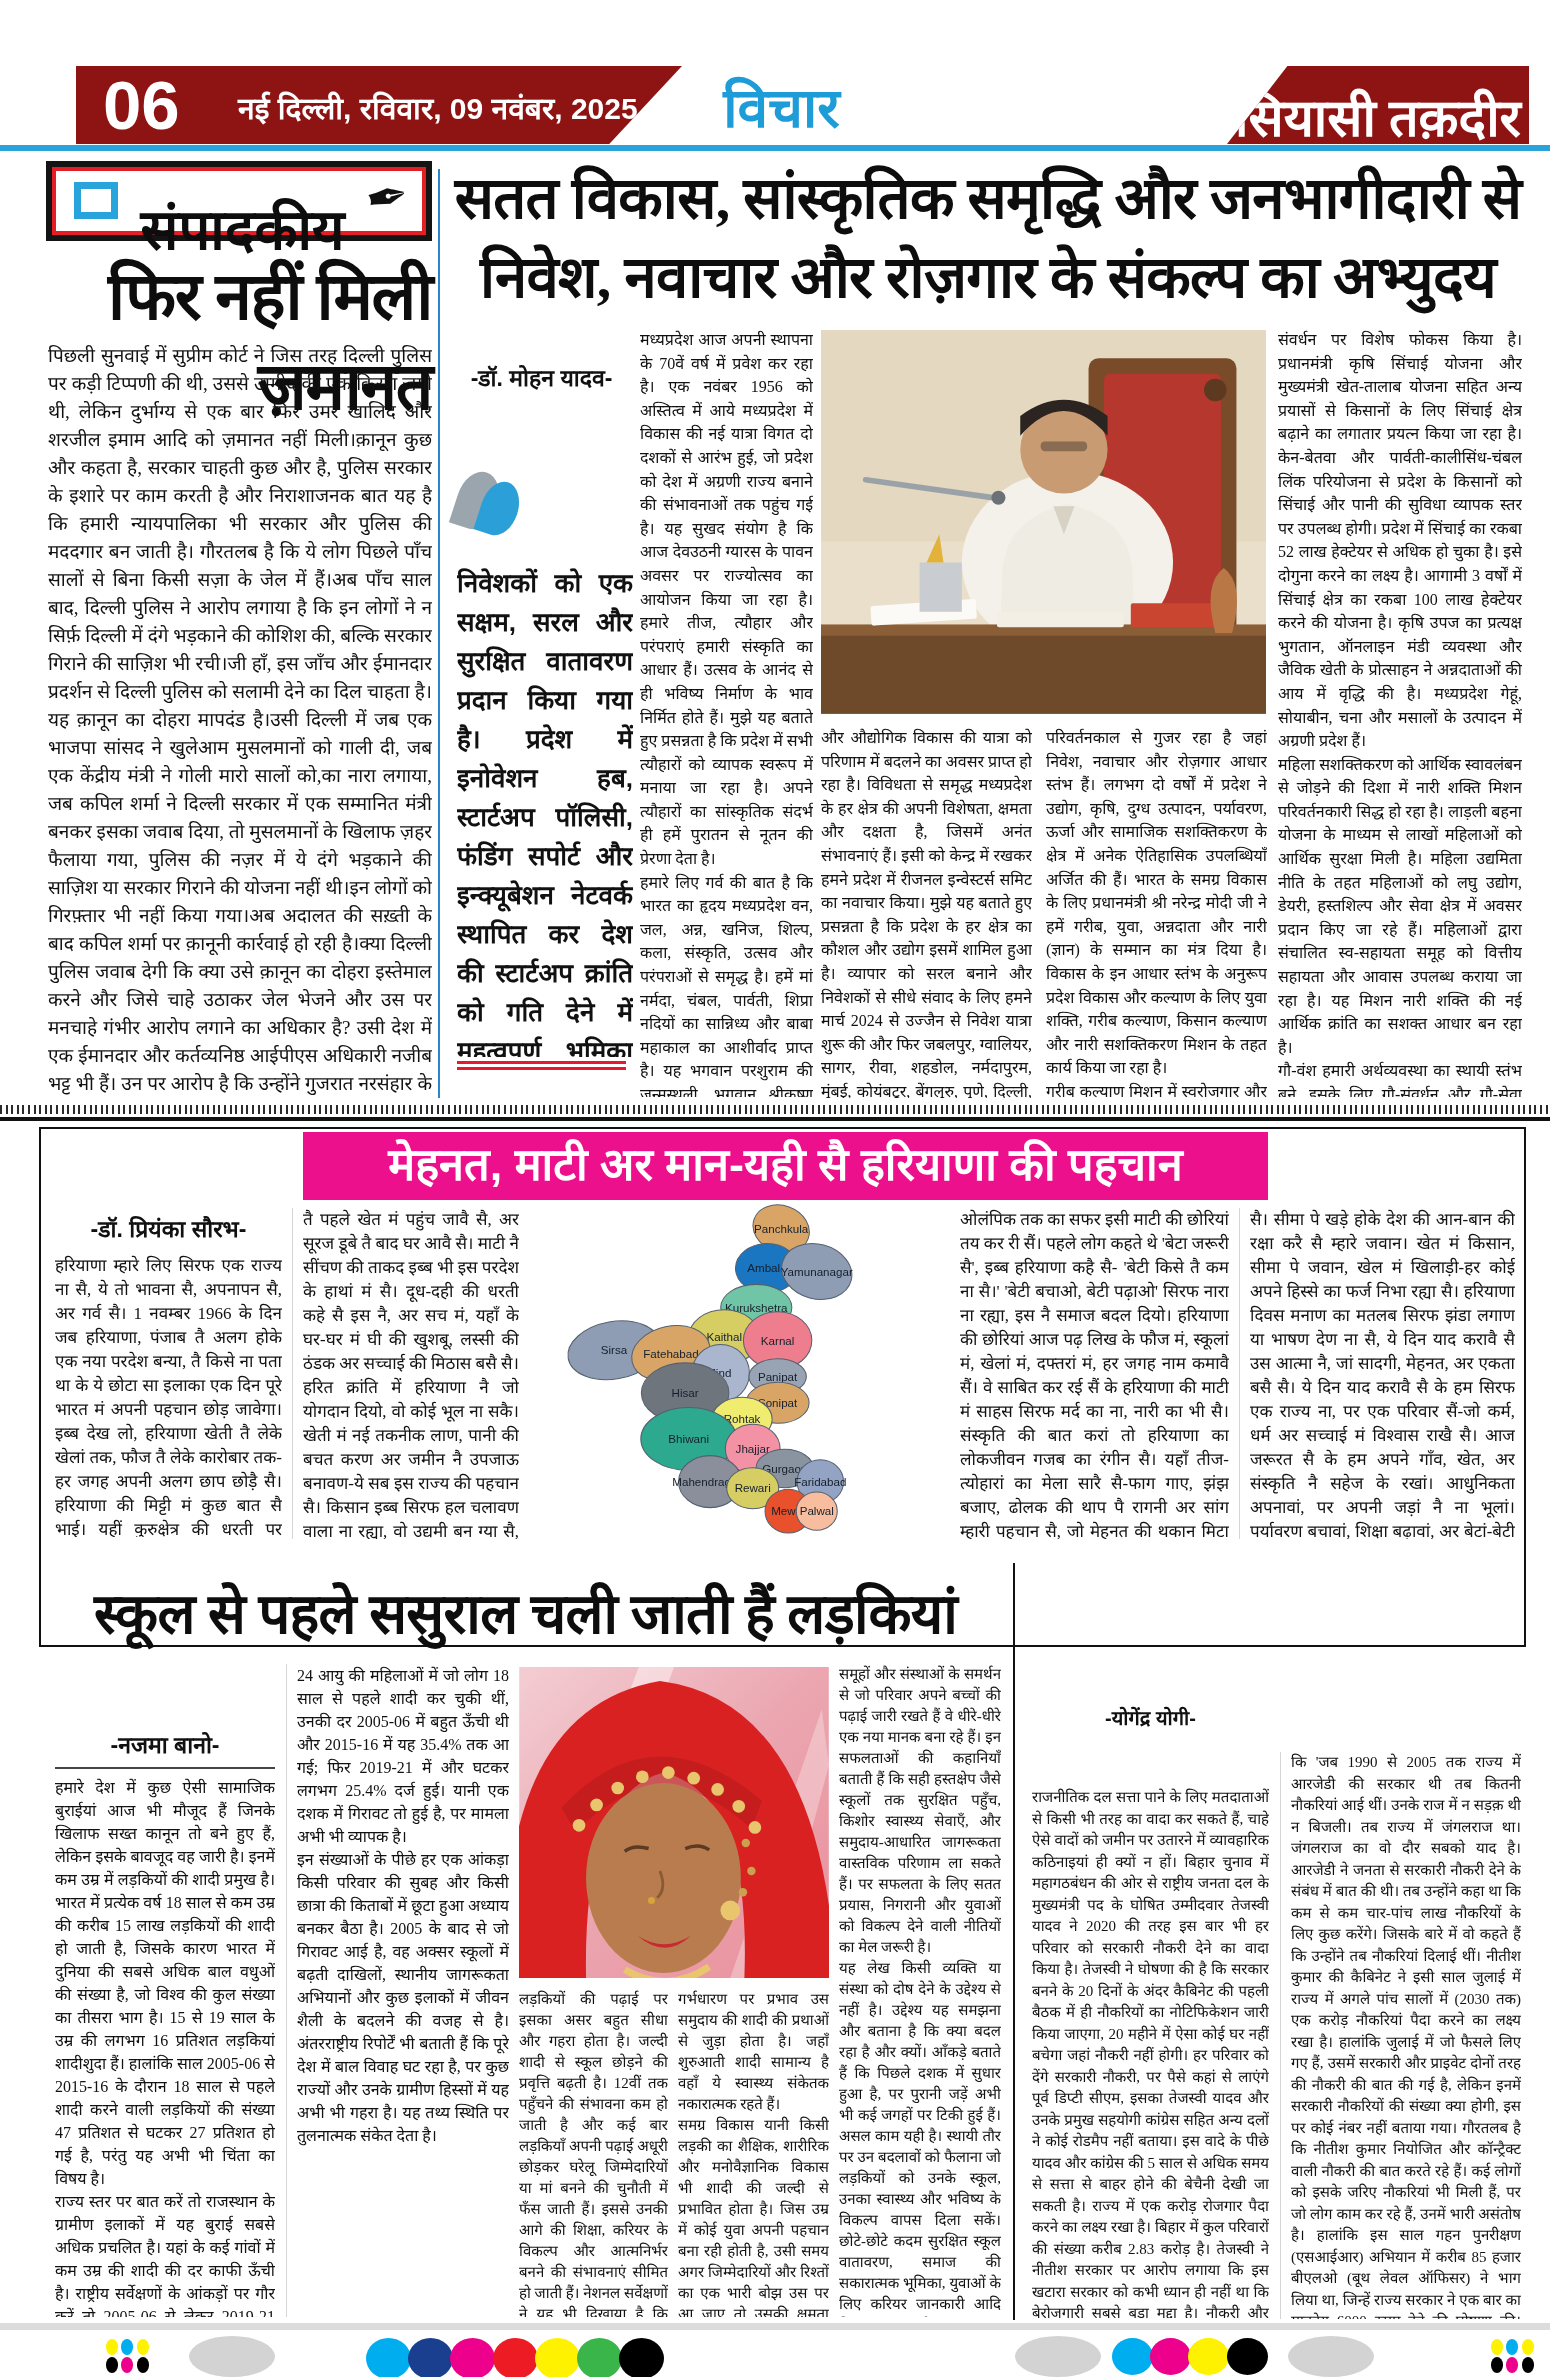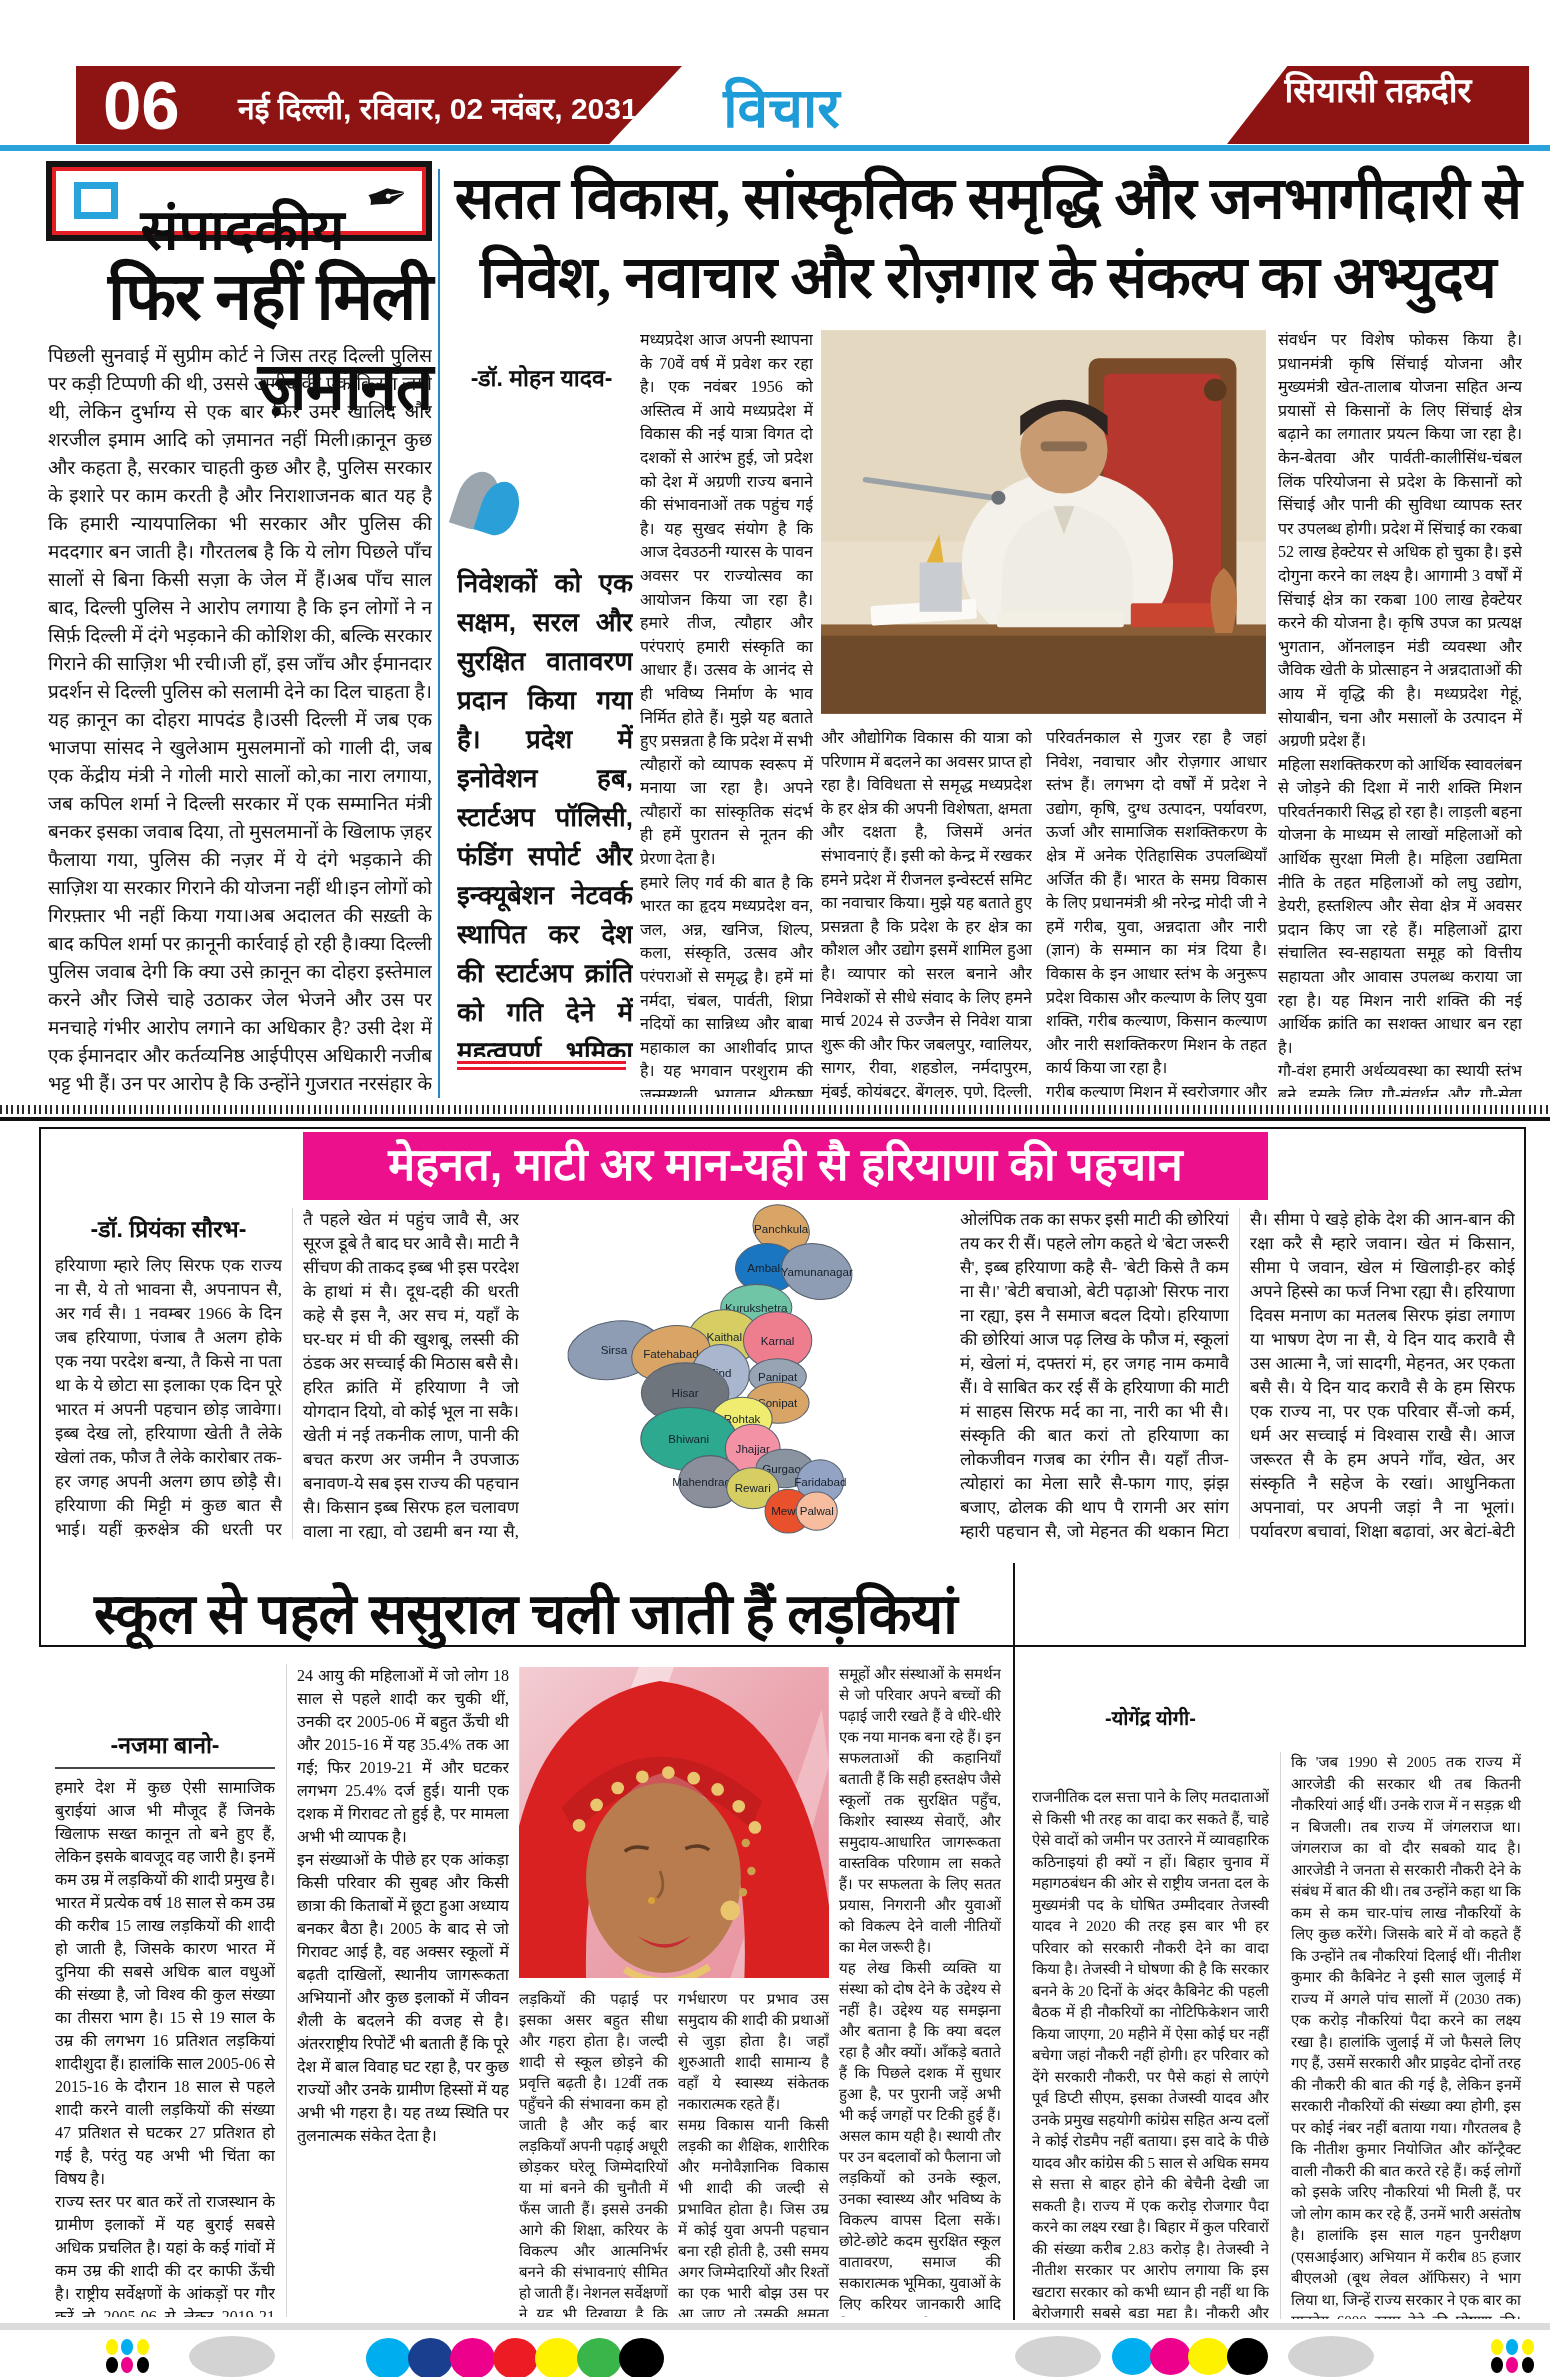--- a/index.html
+++ b/index.html
@@ -18,21 +18,21 @@
   #hdr-left { left:76px; top:66px; width:606px; height:78px; background:#8e1414;
     clip-path:polygon(0 0,100% 0,88% 100%,0 100%); color:#fff; }
   #hdr-left .pageno { position:absolute; left:27px; top:0px; font-size:69px; font-weight:bold;
     font-family:"Liberation Sans","DejaVu Sans",sans-serif; }
   #hdr-left .date { position:absolute; left:162px; top:21px; font-size:30px; font-weight:bold;
     font-family:"Liberation Sans","DejaVu Sans",sans-serif; }
   #hdr-mid { left:676px; top:68px; width:211px; height:74px; text-align:center;
     font-size:55px; color:#1e9cd7; }
   #hdr-right { left:1227px; top:66px; width:302px; height:78px; background:#8e1414;
     clip-path:polygon(20% 0,100% 0,100% 100%,0 100%); color:#fff; text-align:center; }
-  #hdr-right .t { font-size:34px; }
+  #hdr-right .t { margin-top:14px; font-size:52px; }
   #hdr-rule { left:0; top:145px; width:1550px; height:5.6px; background:#2aa3db; }
 
   
   #ed-boxwrap { left:46px; top:161px; width:386px; height:80px; background:#141414; padding:5.6px; }
   #ed-box { position:relative; width:100%; height:100%; background:#fff; border:4.2px solid #e31e24; }
   #ed-box .bluesq { position:absolute; left:18.3px; top:11.3px; width:44px; height:37px; border:7px solid #29a3dc; }
   #ed-box .label { position:absolute; left:85px; top:18px; font-size:56px; }
   #ed-box .quill { position:absolute; right:14px; top:-2.8px; font-size:51px;
     font-family:"DejaVu Sans",sans-serif; transform:rotate(-12deg); color:#111; }
   #ed-headline { left:46px; top:248px; width:386px; height:83px; text-align:right; font-size:66px; letter-spacing:-1.4px; }
@@ -111,21 +111,21 @@
   .mini { position:absolute; top:4.2px; display:grid; grid-template-columns:repeat(3,12.7px); grid-gap:2.8px; }
   .mini span { width:12px; height:15.5px; border-radius:50%; display:block; }
 </style>
 </head>
 <body>
 
 <div id="page">
 
   <div class="abs" id="hdr-left">
     <span class="pageno">06</span>
-    <span class="date">नई दिल्ली, रविवार, 02 नवंबर, 2031</span>
+    <span class="date">नई दिल्ली, रविवार, 09 नवंबर, 2025</span>
   </div>
   <div class="abs hl" id="hdr-mid">विचार</div>
   <div class="abs" id="hdr-right">
     <div class="t hl" style="color:#fff">सियासी तक़दीर</div>
   </div>
   <div class="abs" id="hdr-rule"></div>
 
   <div class="abs" id="ed-boxwrap">
     <div id="ed-box">
       <span class="bluesq"></span>

